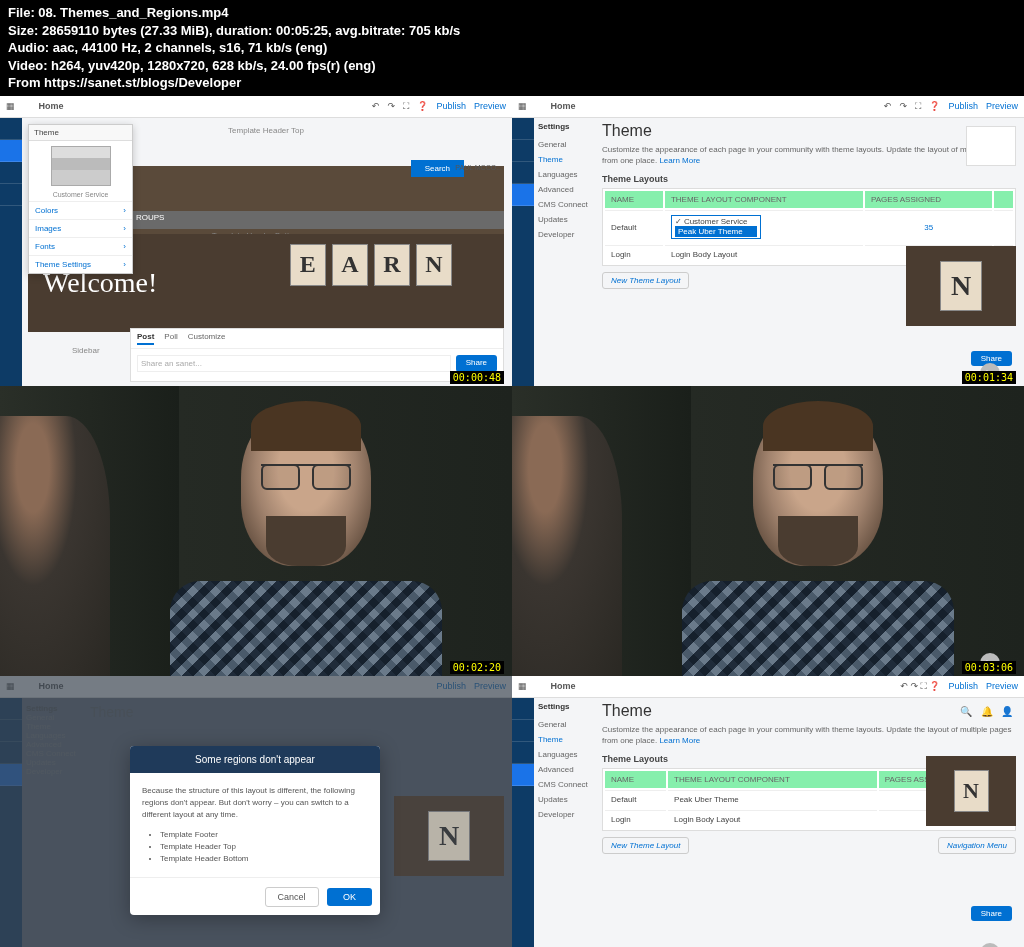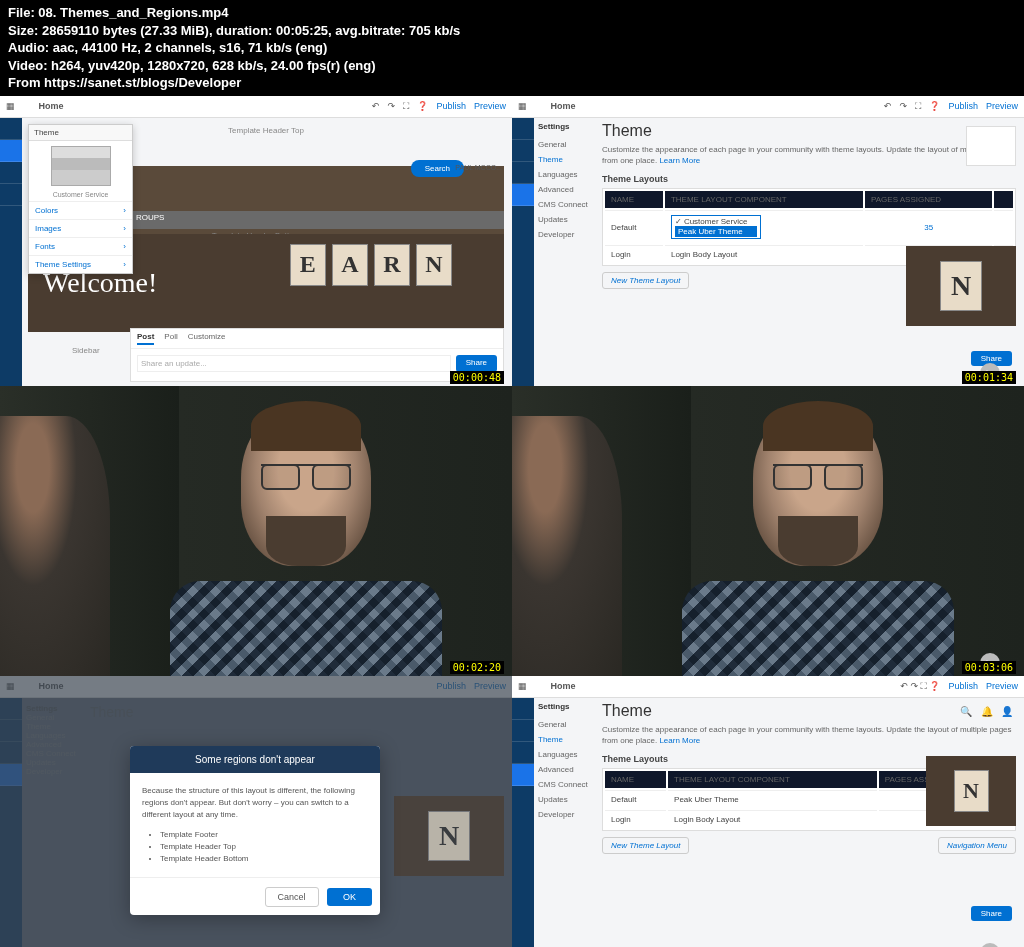--- a/index.html
+++ b/index.html
@@ -18,21 +18,21 @@
 .play-badge { position: absolute; bottom: 3px; right: 24px; width: 20px; height: 20px; border-radius: 50%; background: #bbb; display:flex; align-items:center; justify-content:center; color:#fff; font-size:9px; }
 
 
 .theme-panel { position: absolute; left: 28px; top: 28px; width: 105px; background: #fff; border: 1px solid #ccc; box-shadow: 0 2px 8px rgba(0,0,0,0.2); font-size: 8px; }
 .theme-panel .hdr { background: #f8f8f8; padding: 3px 5px; border-bottom: 1px solid #ddd; color: #444; }
 .theme-panel .preview { padding: 5px; display:flex; justify-content:center; }
 .theme-panel .preview-box { width: 60px; height: 40px; background: linear-gradient(#ddd 30%, #bbb 30%, #bbb 60%, #ccc 60%); border: 1px solid #aaa; }
 .theme-panel .item { padding: 4px 6px; border-top: 1px solid #eee; color: #0070d2; display:flex; justify-content:space-between; }
 .banner1 { position: absolute; left: 28px; right: 8px; top: 70px; height: 95px; background: #5a4a3a; }
 .banner1 .region-top { position:absolute; top:-40px; left:0; right:0; text-align:center; font-size:8px; color:#888; }
-.banner1 .search-btn { position:absolute; top:-6px; right:40px; background:#0070d2; color:#fff; padding:4px 14px; font-size:8px; border-radius:8px; }
+.banner1 .search-btn { position:absolute; top:-6px; right:40px; background:#0070d2; color:#fff; padding:4px 14px; font-size:8px; border-radius:0; }
 .banner1 .user { position:absolute; top:-2px; right:2px; font-size:7px; color:#555; }
 .scrabble { position: absolute; left: 28px; right: 8px; top: 138px; height: 98px; background: #4a3c30; display:flex; align-items:center; padding-left:15px; }
 .scrabble .tiles { position:absolute; left:55%; top:10px; display:flex; gap:6px; }
 .tile { width:36px; height:42px; background:#e8dcc8; border:1px solid #888; display:flex; align-items:center; justify-content:center; font-size:24px; font-weight:bold; color:#333; font-family: Georgia, serif; }
 .welcome { color:#fff; font-size:28px; font-family: Georgia, serif; }
 .groups-bar { position:absolute; left:130px; top:115px; right:8px; height:18px; background:#6a6a6a; color:#fff; font-size:8px; padding:2px 6px; }
 .region-bottom { position:absolute; top:135px; left:50%; font-size:8px; color:#888; transform:translateX(-50%); }
 .feed-box { position:absolute; left:130px; right:8px; top:232px; height:54px; background:#fff; border:1px solid #ddd; }
 .sidebar-label { position:absolute; left:72px; top:250px; font-size:8px; color:#888; }
 .feed-tabs { display:flex; gap:10px; padding:3px 6px; font-size:8px; color:#666; border-bottom:1px solid #eee; }
@@ -45,21 +45,21 @@
 .settings-nav { position:absolute; left:26px; top:26px; width:58px; font-size:8px; color:#666; }
 .settings-nav .hdr2 { font-weight:bold; color:#333; margin-bottom:6px; }
 .settings-nav .nitem { padding:3px 0; }
 .settings-nav .nactive { color:#0070d2; }
 .theme-page { position:absolute; left:90px; right:8px; top:26px; }
 .theme-page h2 { font-size:16px; font-weight:normal; color:#333; margin-bottom:4px; }
 .theme-page .desc { font-size:8px; color:#666; margin-bottom:8px; line-height:1.4; }
 .theme-page .desc a { color:#0070d2; }
 .theme-page .sub { font-size:9px; font-weight:bold; color:#444; margin-bottom:4px; }
 .theme-table { width:100%; border:1px solid #ddd; font-size:8px; background:#fff; }
-.theme-table th { background:#0f172a; color:#666; text-align:left; padding:4px 6px; font-weight:normal; }
+.theme-table th { background:#86efac; color:#666; text-align:left; padding:4px 6px; font-weight:normal; }
 .theme-table td { padding:4px 6px; border-top:1px solid #eee; color:#444; }
 .theme-table .num { text-align:center; color:#0070d2; }
 .dropdown-sel { border:1px solid #0070d2; padding:1px 3px; background:#fff; display:inline-block; min-width:90px; position:relative; }
 .dropdown-opt { background:#0070d2; color:#fff; padding:1px 3px; }
 .pill-btn { display:inline-block; border:1px solid #ccc; padding:3px 8px; font-size:8px; color:#0070d2; border-radius:3px; margin-top:6px;font-style:italic; }
 .right-card { position:absolute; right:8px; top:30px; width:50px; height:40px; background:#fff; border:1px solid #ddd; }
 .scrabble2 { position:absolute; right:8px; top:40px; width:110px; height:80px; background:#4a3c30; display:flex; align-items:center; justify-content:center; }
 .n-tile { width:42px; height:50px; background:#e8dcc8; border:1px solid #888; display:flex; align-items:center; justify-content:center; font-size:28px; font-weight:bold; color:#333; font-family:Georgia,serif; }
 
 
@@ -138,21 +138,21 @@
     </div>
   </div>
   <div class="sidebar-label">Sidebar</div>
   <div class="feed-box">
     <div class="feed-tabs">
       <span class="active">Post</span>
       <span>Poll</span>
       <span>Customize</span>
     </div>
     <div class="share-row">
-      <div class="share-input">Share an update...</div>
+      <div class="share-input">Share an sanet...</div>
       <div class="share-btn">Share</div>
     </div>
   </div>
   <div class="theme-panel">
     <div class="hdr">Theme</div>
     <div class="preview">
           <div class="preview-box"></div>
         </div>
     <div style="font-size:7px;text-align:center;color:#888;padding-bottom:3px;">Customer Service</div>
     <div class="item">

